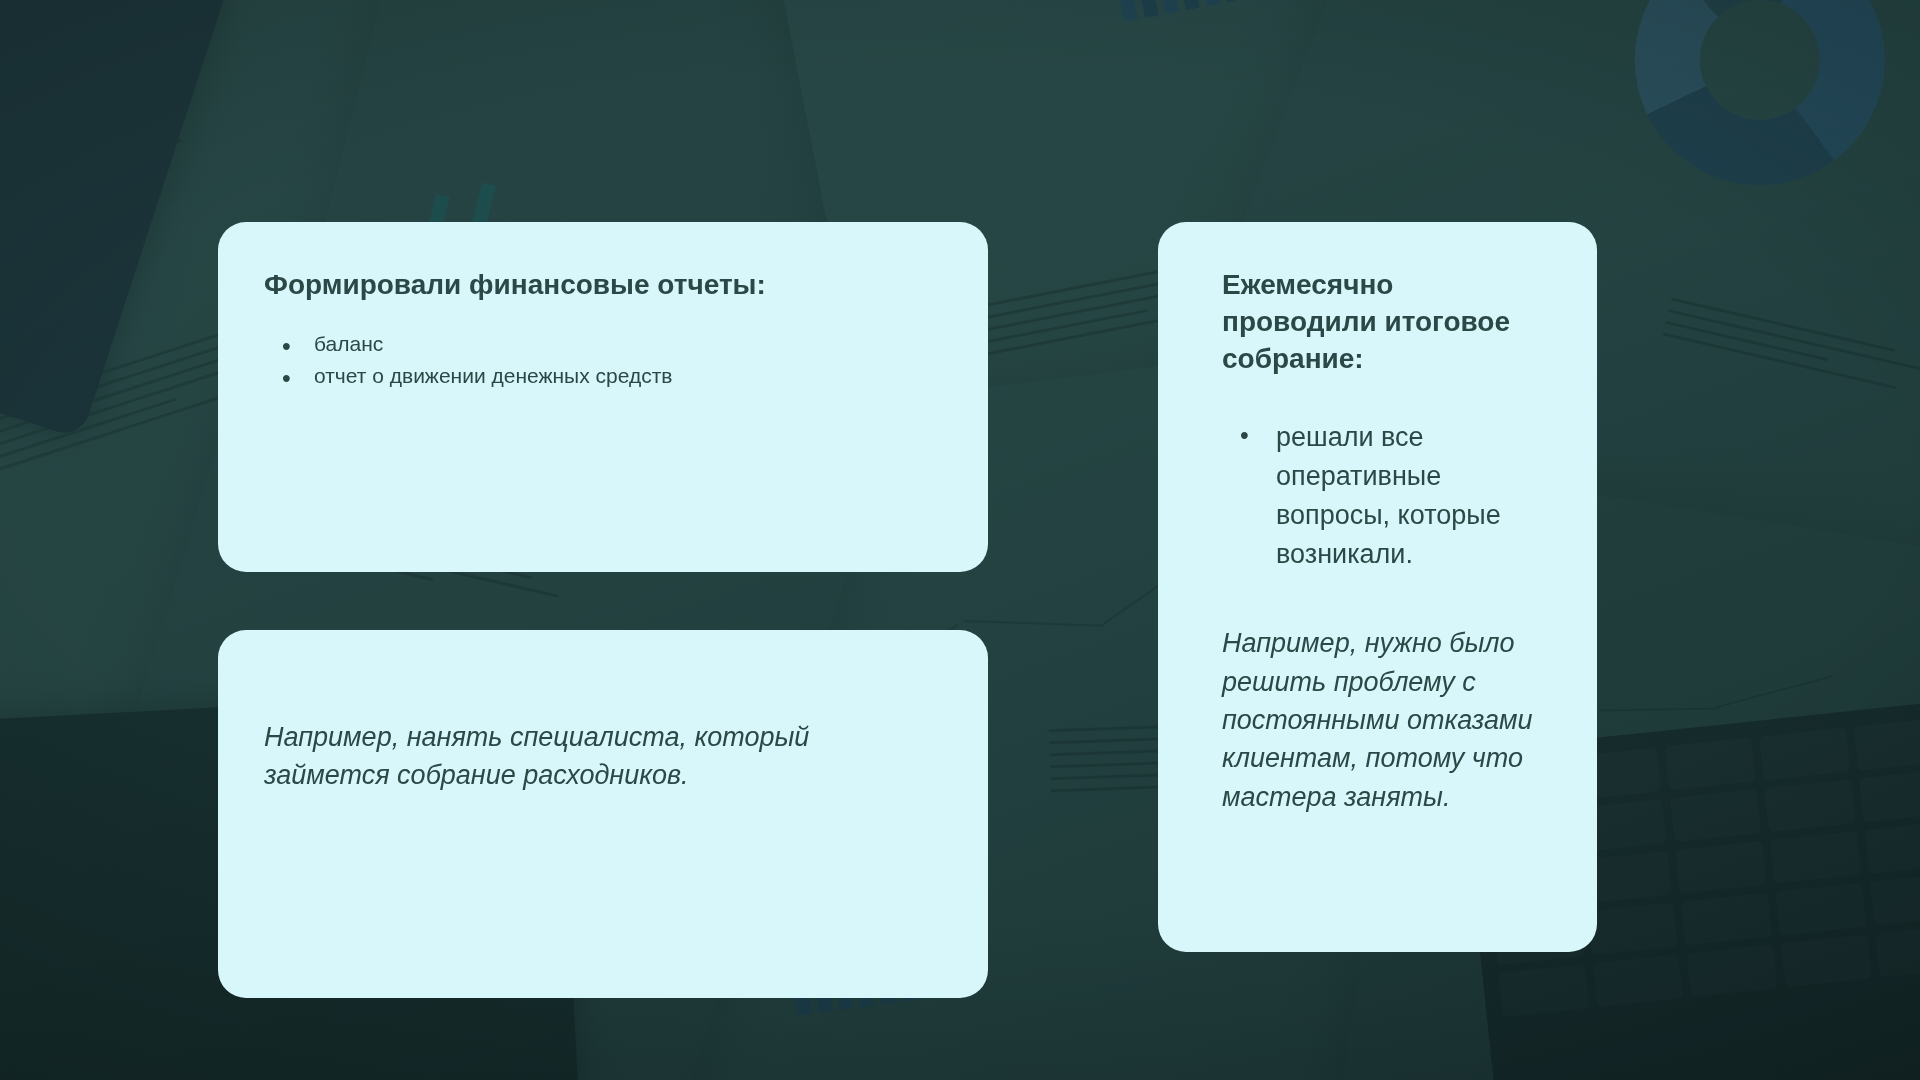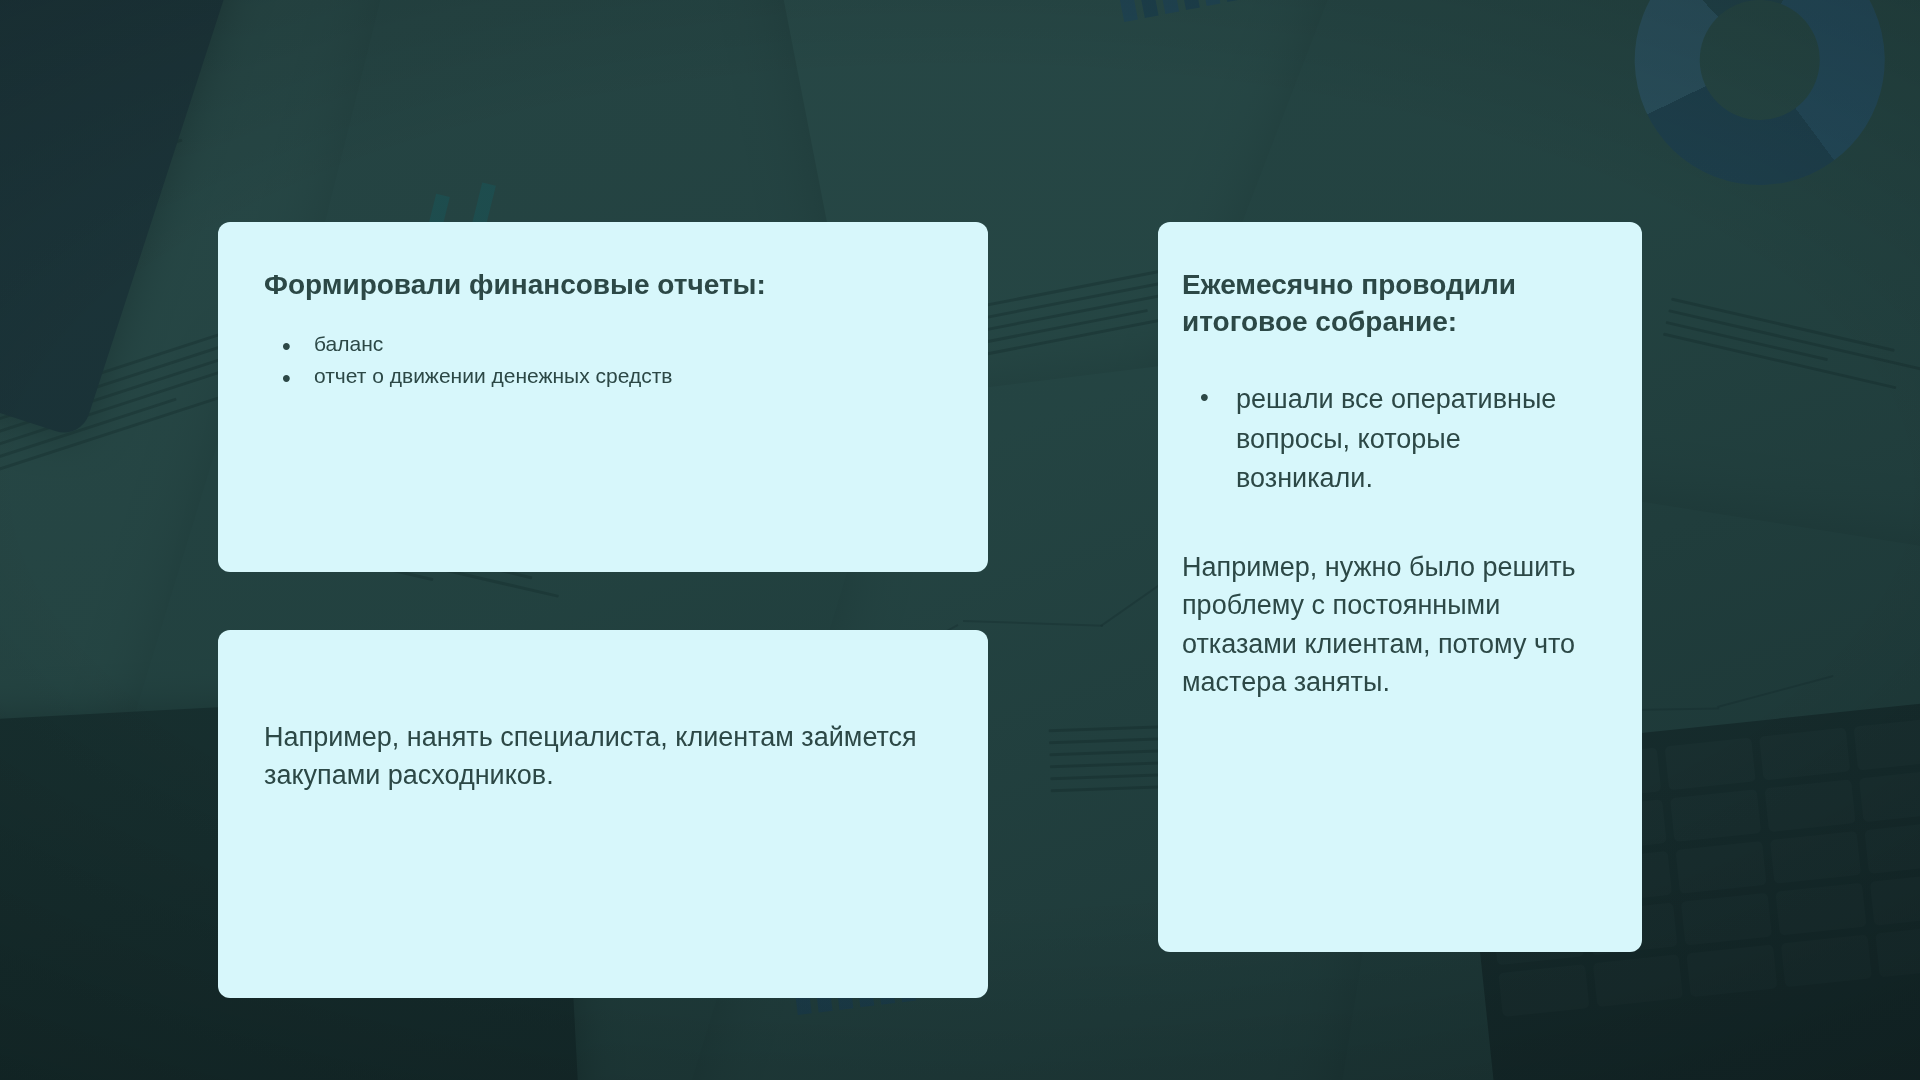--- a/index.html
+++ b/index.html
@@ -103,27 +103,27 @@
     font-weight: 700;
     letter-spacing: .2px;
     line-height: 1.1;
     text-transform: uppercase;
     white-space: nowrap;
   }
 
   .card {
     position: absolute;
     background: #d7f7fb;
-    border-radius: 12px;
+    border-radius: 28px;
     color: #2c4846;
     box-sizing: border-box;
   }
   .card-1 { left: 218px;  top: 222px; width: 770px;  height: 350px; padding: 44px 46px 34px 46px; }
   .card-2 { left: 218px;  top: 630px; width: 770px;  height: 368px; padding: 44px 46px 34px 46px; }
-  .card-3 { left: 1158px; top: 222px; width: 484px;  height: 730px; padding: 44px 44px 34px 24px; }
+  .card-3 { left: 1158px; top: 222px; width: 439px;  height: 730px; padding: 44px 44px 34px 64px; }
 
   .card-heading {
     font-size: 28px;
     font-weight: 700;
     line-height: 1.33;
     margin: 0 0 26px 0;
   }
   .card-3 .card-heading { margin-bottom: 40px; }
 
   .bullets { list-style: none; margin: 0; padding: 0; }
@@ -137,20 +137,21 @@
   .bullets li::before {
     content: "\2022";
     position: absolute; left: 18px; top: -1px;
     font-size: 25px;
     line-height: 1.5;
   }
   .card-3 .bullets li { font-size: 27px; line-height: 1.45; padding-left: 54px; }
 
   .note {
     font-size: 27px;
+    font-style: italic;
     line-height: 1.42;
     margin: 0;
   }
   .card-2 .note { margin-top: 44px; }
   .card-3 .note { margin-top: 50px; }
 </style>
 </head>
 <body>
 
 <div id="slide">
@@ -320,21 +321,21 @@
 
   <div class="card card-1">
     <div class="card-heading">Формировали финансовые отчеты:</div>
     <ul class="bullets">
       <li>баланс</li>
       <li>отчет о движении денежных средств</li>
     </ul>
   </div>
 
   <div class="card card-2">
-    <p class="note">Например, нанять специалиста, клиентам займется закупами расходников.</p>
+    <p class="note">Например, нанять специалиста, который займется собрание расходников.</p>
   </div>
 
   <div class="card card-3">
     <div class="card-heading">Ежемесячно проводили итоговое собрание:</div>
     <ul class="bullets">
       <li> решали все оперативные вопросы, которые возникали.</li>
     </ul>
     <p class="note">Например, нужно было решить проблему с постоянными отказами клиентам, потому что мастера заняты.</p>
   </div>
 

